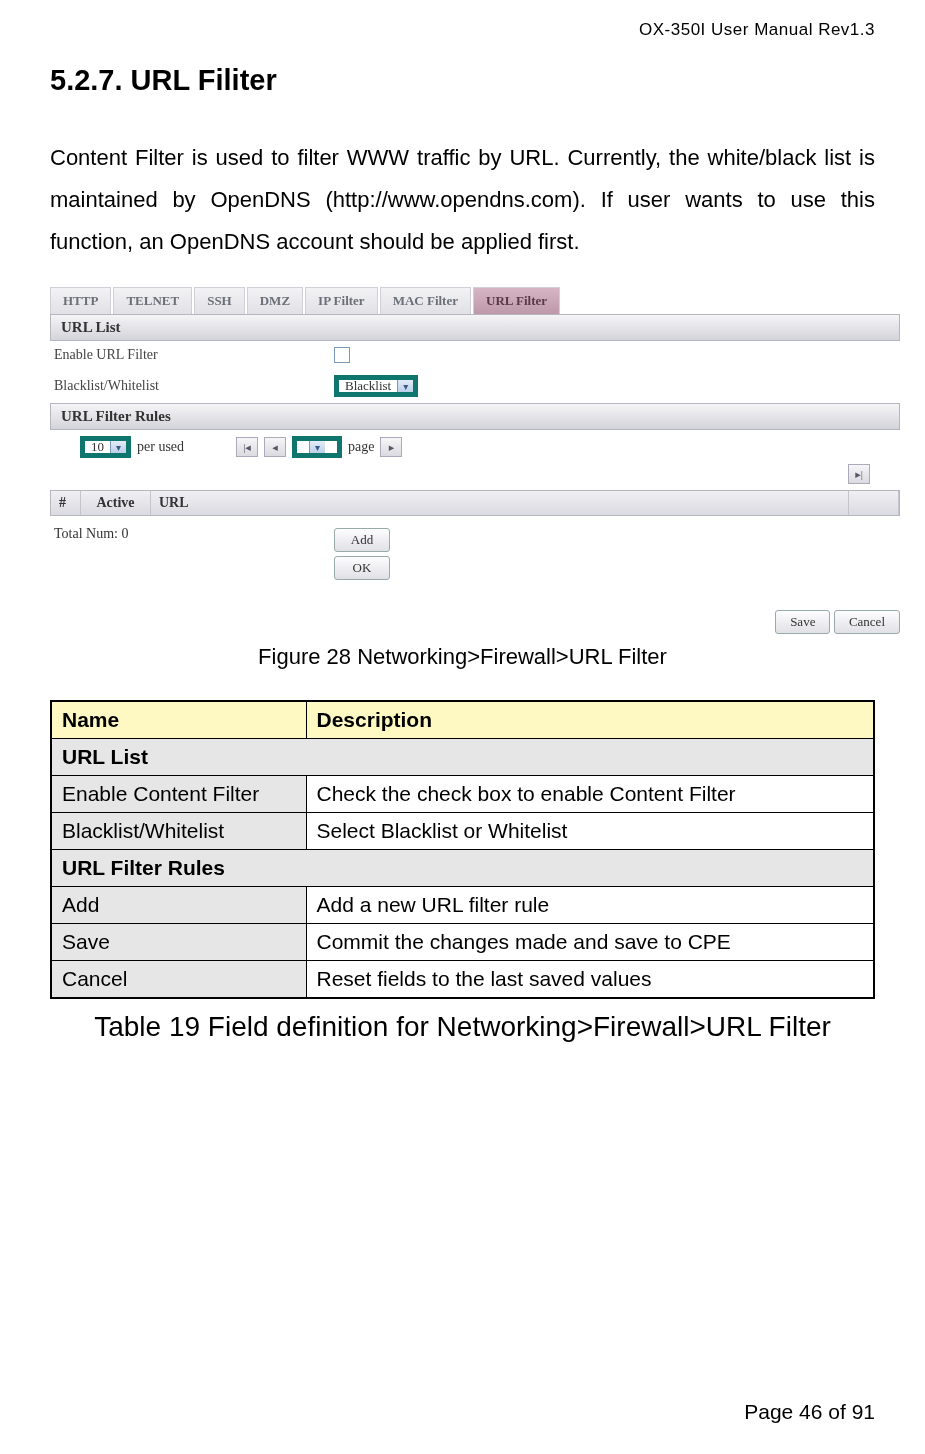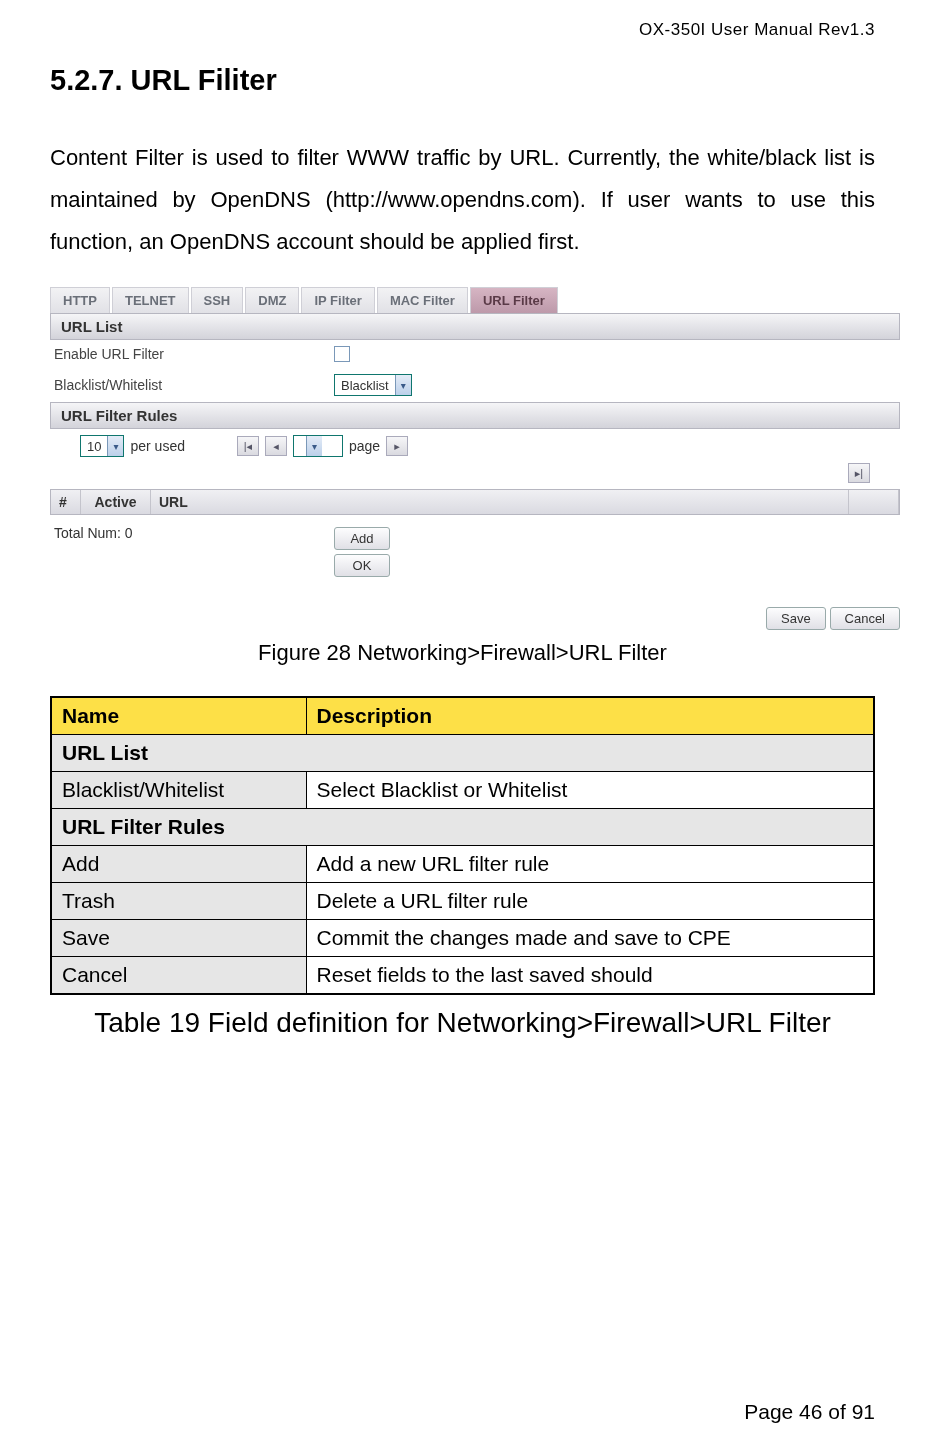--- a/index.html
+++ b/index.html
@@ -27,21 +27,21 @@
       font-size: 22px;
       line-height: 1.9;
       text-align: justify;
       margin-bottom: 25px;
     }
 
     
     .screenshot {
       width: 850px;
       margin: 0 auto 10px auto;
-      font-family: Liberation Sans, sans-serif;
+      font-family: Liberation Serif, serif;
       font-size: 14px;
       color: #333;
     }
     .tab-row { display: flex; }
     .tab {
       padding: 5px 12px;
       margin-right: 2px;
       color: #6a6f78;
       font-weight: bold;
       background: linear-gradient(#f2f2f4, #e1e1e6);
@@ -69,21 +69,21 @@
     .form-row .lbl { width: 280px; color: #444;}
     .chk {
       width: 16px; height: 16px;
       border: 1px solid #7a98b8;
       background: #fff;
       display: inline-block;
     }
     .select-mock {
       display: inline-flex;
       align-items: center;
-      border: 1px solid #0f766e;
+      border: 5px solid #0f766e;
       background: #fff;
       height: 22px;
       font-size: 13px;
     }
     .select-mock .sval { padding: 0 6px; }
     .select-mock .sbtn {
       width: 16px; height: 100%;
       background: linear-gradient(#e4ecf7,#bcd0ea);
       border-left: 1px solid #7a98b8;
       display:flex; align-items:center; justify-content:center;
@@ -129,21 +129,21 @@
       border-collapse: collapse;
       border: 2px solid #000;
       font-size: 21px;
     }
     table.desc th, table.desc td {
       border: 1px solid #000;
       padding: 6px 10px;
       text-align: left;
       vertical-align: middle;
     }
-    table.desc th { background: #fde047; font-weight: bold; }
+    table.desc th { background: #fef9c3; font-weight: bold; }
     table.desc td.name-col { background: #e6e6e6; width: 255px;}
     table.desc td.section-cell { background: #e6e6e6; font-weight: bold; }
     .table-caption {
       text-align: center;
       font-size: 28px;
       margin-top: 12px;
     }
     .footer {
       position: absolute;
       bottom: 30px;
@@ -226,40 +226,40 @@
 <table class="desc">
   <tbody>
       <tr>
     <th>Name</th>
     <th>Description</th>
   </tr>
   <tr>
         <td colspan="2" class="section-cell">URL List</td>
       </tr>
   <tr>
+    <td class="name-col">Enable Content Filter</td>
+    <td>Check the check box to enable Content Filter</td>
+  </tr>
+  <tr>
     <td class="name-col">Blacklist/Whitelist</td>
     <td>Select Blacklist or Whitelist</td>
   </tr>
   <tr>
         <td colspan="2" class="section-cell">URL Filter Rules</td>
       </tr>
   <tr>
     <td class="name-col">Add</td>
     <td>Add a new URL filter rule</td>
   </tr>
   <tr>
-    <td class="name-col">Trash</td>
-    <td>Delete a URL filter rule</td>
-  </tr>
-  <tr>
     <td class="name-col">Save</td>
     <td>Commit the changes made and save to CPE</td>
   </tr>
   <tr>
     <td class="name-col">Cancel</td>
-    <td>Reset fields to the last saved should</td>
+    <td>Reset fields to the last saved values</td>
   </tr>
 </tbody>
   </table>
 
 <div class="table-caption">Table 19 Field definition for Networking&gt;Firewall&gt;URL Filter</div>
 
 <div class="footer">Page 46 of 91</div>
 
 </body></html>

